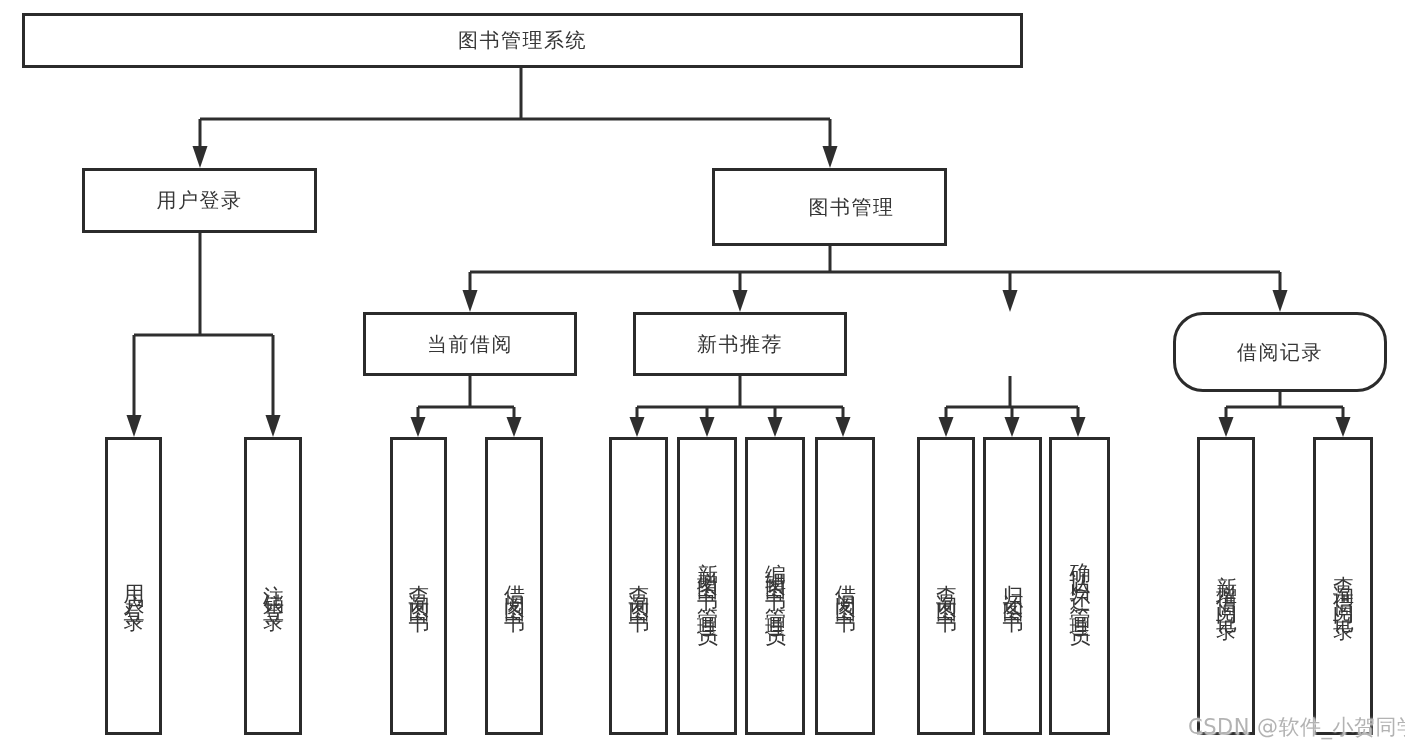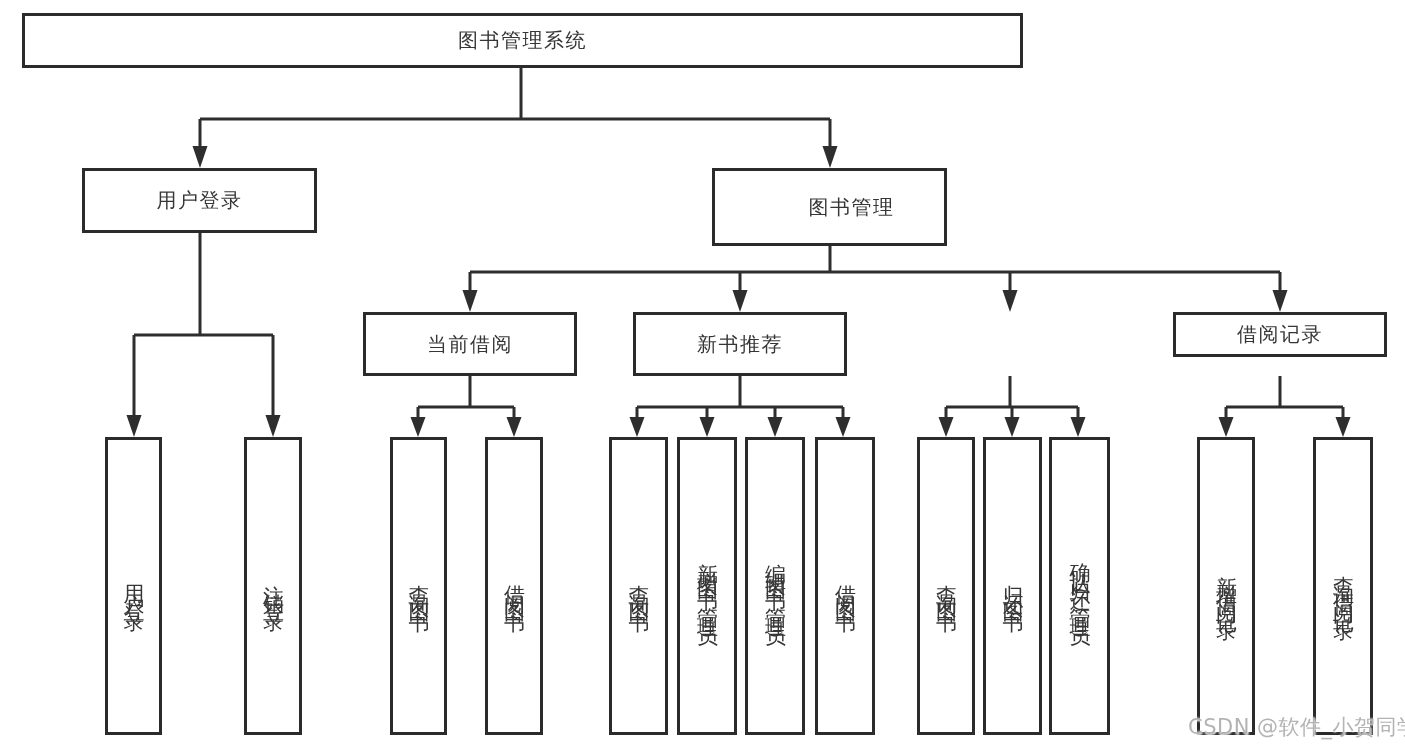--- a/index.html
+++ b/index.html
@@ -94,21 +94,21 @@
     </g>
   </svg>
 
   <div class="node hnode" style="left:22px; top:13px; width:1001px; height:55px;">图书管理系统</div>
 
   <div class="node hnode" style="left:82px; top:168px; width:235px; height:65px;">用户登录</div>
   <div class="node hnode" style="left:712px; top:168px; width:235px; height:78px;padding-left:44px;">图书管理</div>
 
   <div class="node hnode" style="left:363px; top:312px; width:214px; height:64px;">当前借阅</div>
   <div class="node hnode" style="left:633px; top:312px; width:214px; height:64px;">新书推荐</div>
-  <div class="node hnode" style="left:1173px; top:312px; width:214px; height:45px;">借阅记录</div>
+  <div class="node hnode" style="left:1173px; top:312px; width:214px; height:80px;border-radius:30px;">借阅记录</div>
 
   <div class="node leaf" style="left:105px; width:57px;">
     <span class="vtext">用户登录</span>
   </div>
   <div class="node leaf" style="left:244px; width:58px;">
     <span class="vtext">注销登录</span>
   </div>
 
   <div class="node leaf" style="left:390px; width:57px;">
     <span class="vtext">查询图书</span>

